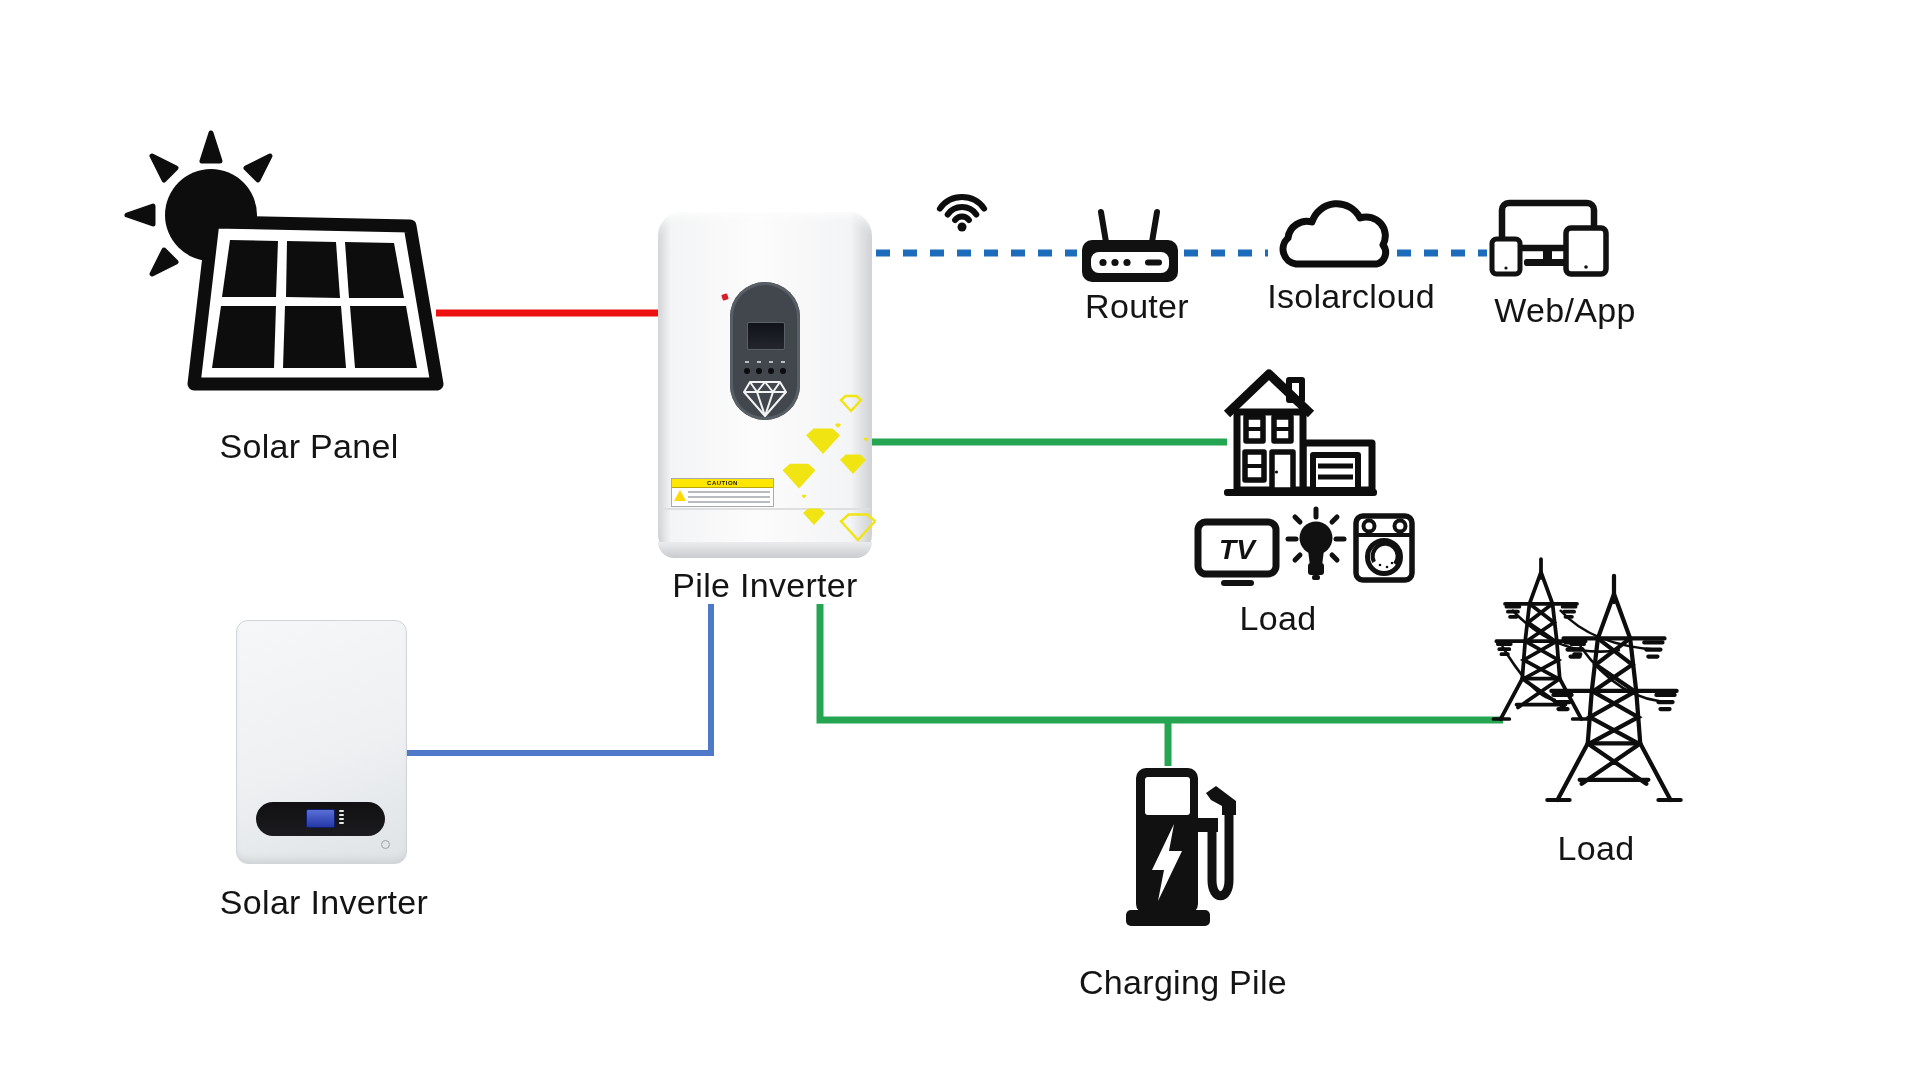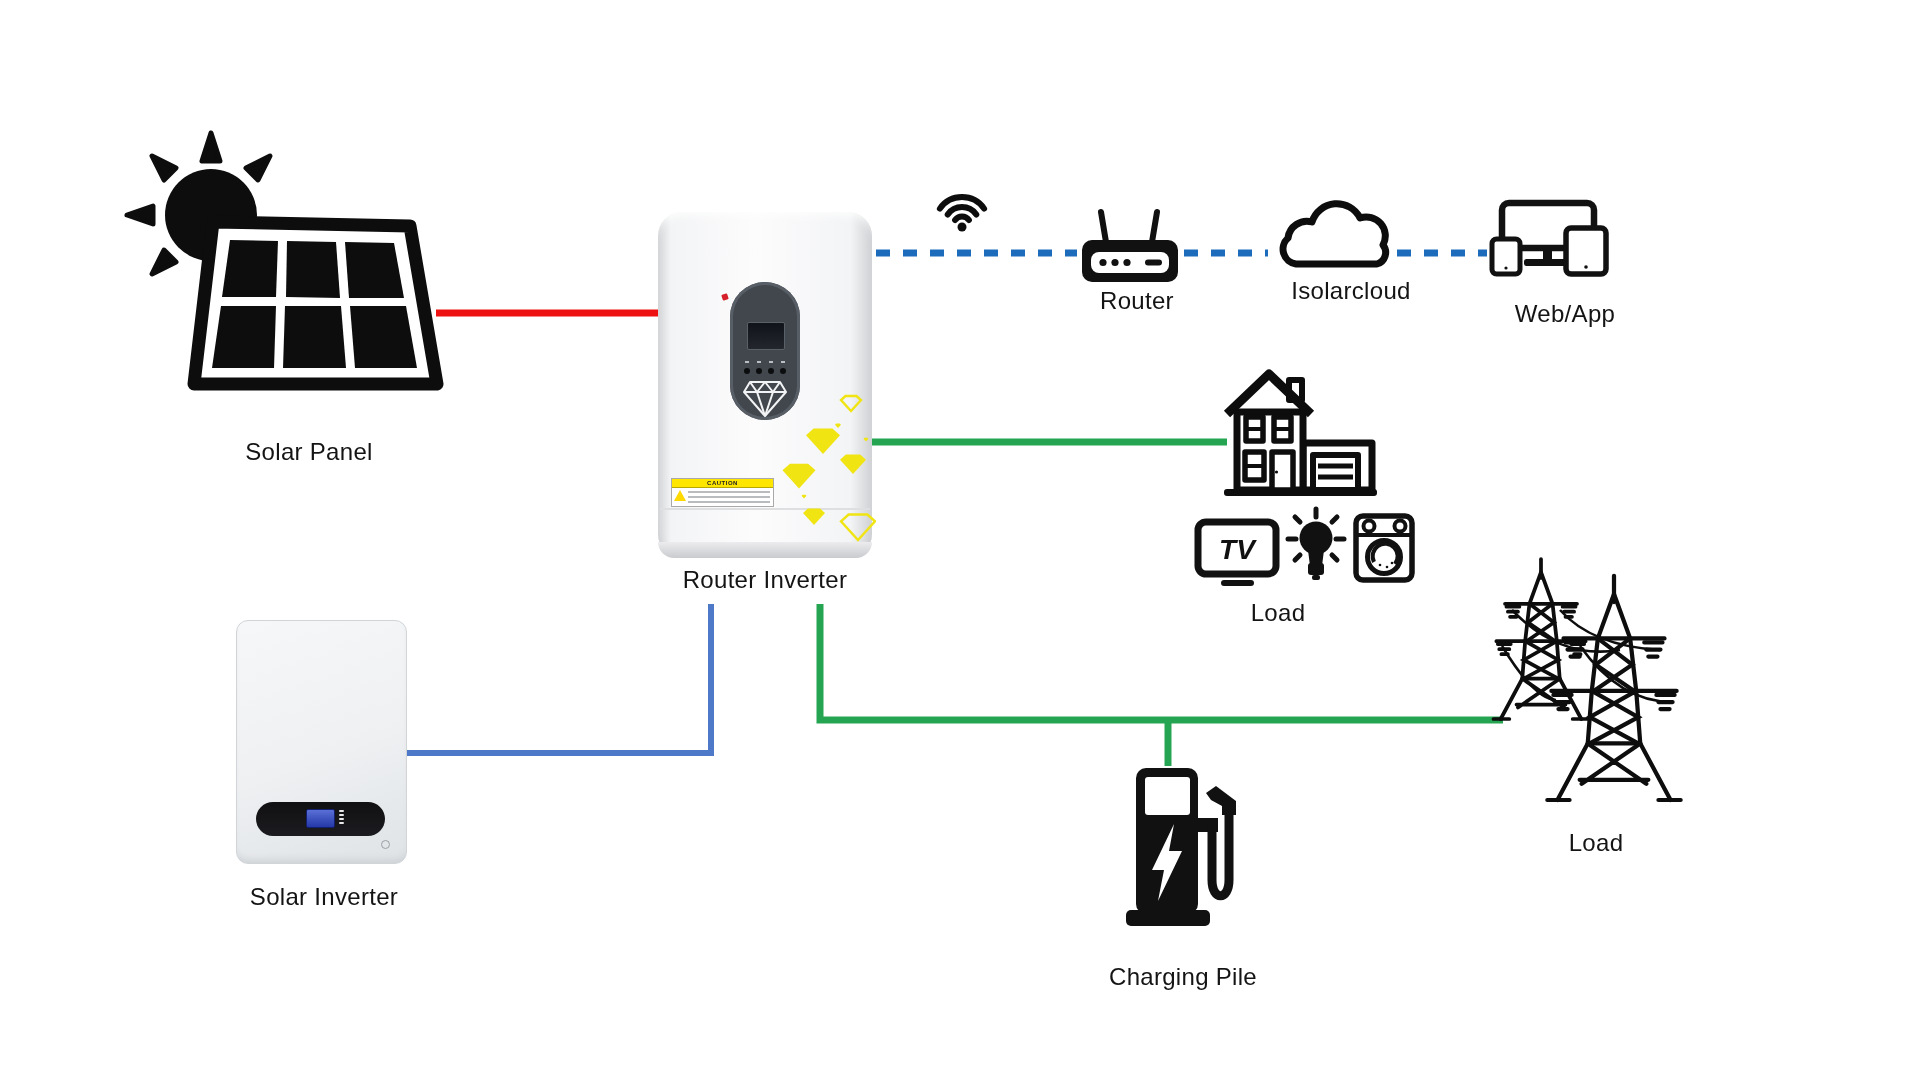--- a/index.html
+++ b/index.html
@@ -3,21 +3,21 @@
 <meta charset="utf-8">
 <style>
   html,body{margin:0;padding:0;background:#ffffff;}
   #canvas{
     position:relative;width:1920px;height:1080px;background:#ffffff;overflow:hidden;
     font-family:"Liberation Sans", sans-serif;
   }
   #art{position:absolute;left:0;top:0;}
   .label{
     position:absolute;transform:translateX(-50%);
-    font-size:24px;color:#141414;letter-spacing:.3px;white-space:nowrap;
+    font-size:34px;color:#141414;letter-spacing:.3px;white-space:nowrap;
   }
   
   .inverter{
     position:absolute;left:658px;top:212px;width:214px;height:346px;border-radius:24px;
     background:linear-gradient(90deg,#d3d5d8 0%,#f3f4f5 6%,#fcfcfd 45%,#f3f4f5 90%,#cfd1d4 100%);
     box-shadow:inset 0 10px 12px -8px #ffffff, inset 0 -6px 8px -4px #c4c6c9;
   }
   .inverter .seam{position:absolute;left:2px;right:2px;top:296px;height:2px;background:#dddfe1;}
   .inverter .bottomband{position:absolute;left:0;right:0;bottom:0;height:16px;border-radius:0 0 24px 24px;
     background:linear-gradient(#ececee,#c9cbce);}
@@ -287,23 +287,23 @@
       <div class="batt-leds">
         <span class="d"></span>
           <span class="d"></span>
           <span class="d"></span>
           <span class="d"></span>
       </div>
     </div>
     <div class="batt-logo"></div>
   </div>
 
-  <div class="label" style="left:309px;top:438px">Solar Panel</div>
-  <div class="label" style="left:765px;top:566px">Router Inverter</div>
+  <div class="label" style="left:309px;top:427px">Solar Panel</div>
+  <div class="label" style="left:765px;top:566px">Pile Inverter</div>
   <div class="label" style="left:1137px;top:287px">Router</div>
   <div class="label" style="left:1351px;top:277px">Isolarcloud</div>
-  <div class="label" style="left:1565px;top:300px">Web/App</div>
+  <div class="label" style="left:1565px;top:291px">Web/App</div>
   <div class="label" style="left:1278px;top:599px">Load</div>
   <div class="label" style="left:1596px;top:829px">Load</div>
   <div class="label" style="left:1183px;top:963px">Charging Pile</div>
   <div class="label" style="left:324px;top:883px">Solar Inverter</div>
 
 </div>
 
 </body></html>

